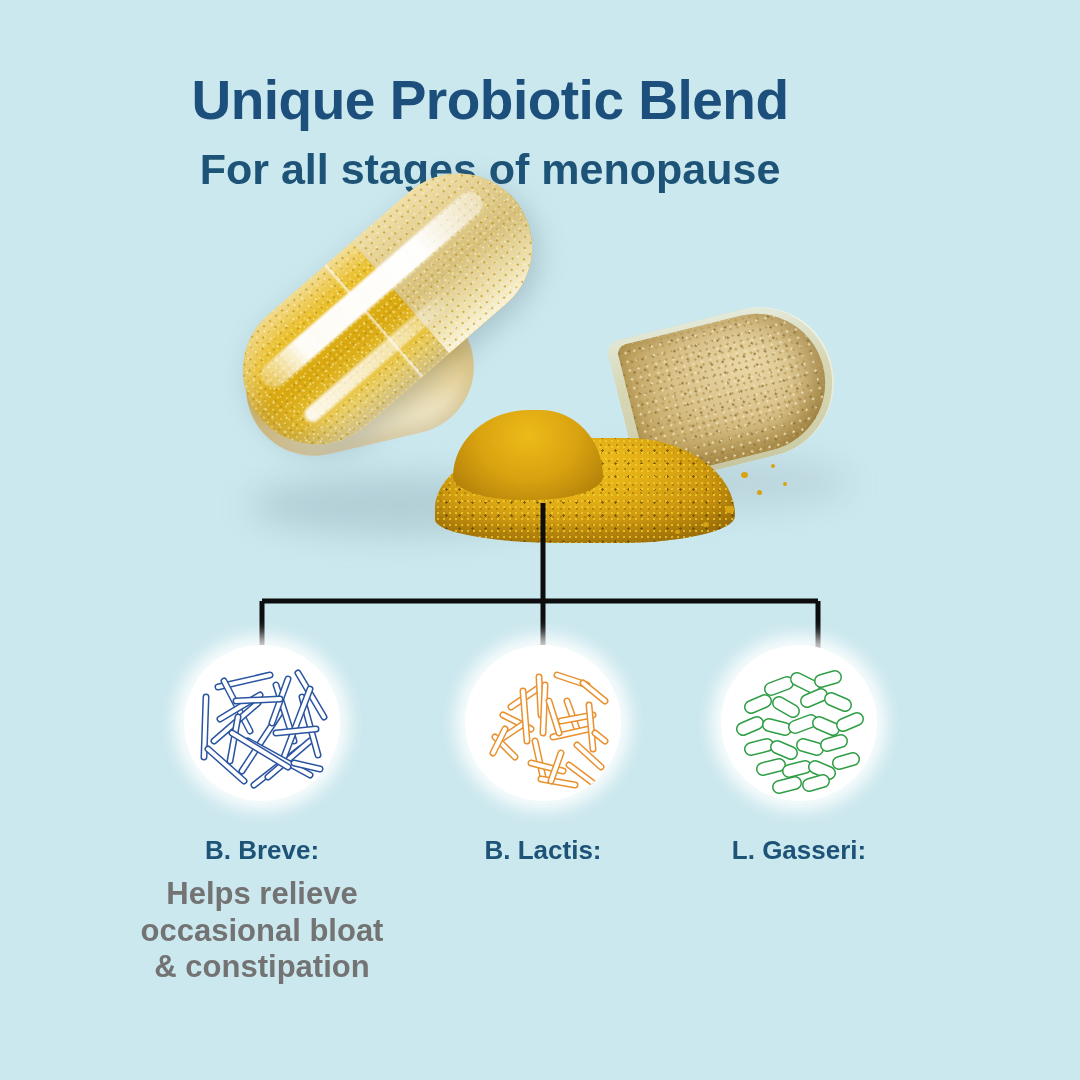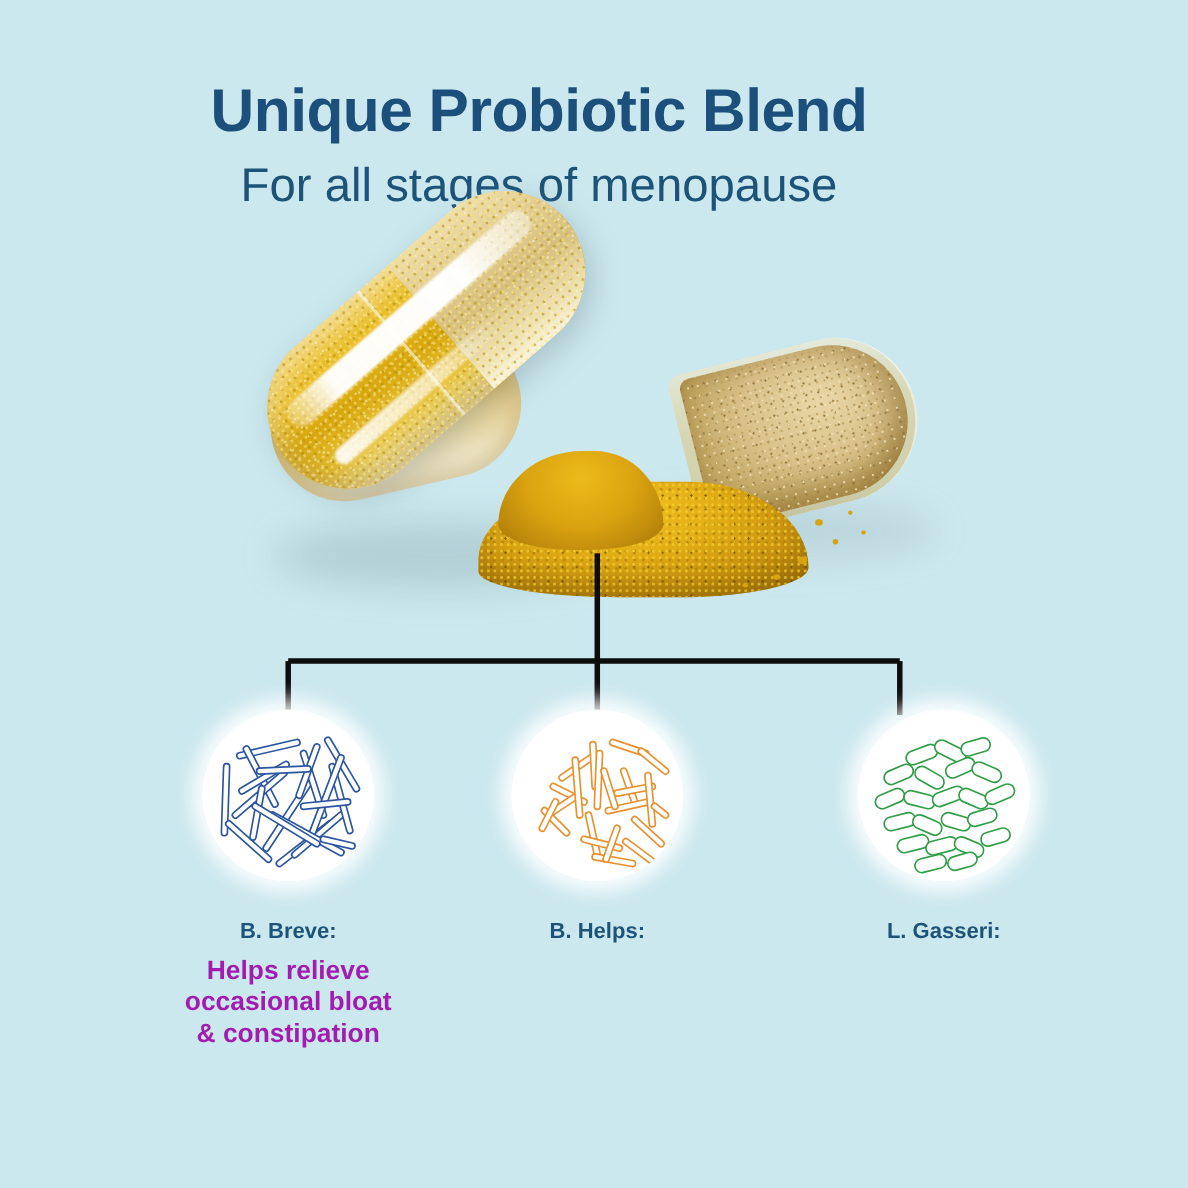--- a/index.html
+++ b/index.html
@@ -35,21 +35,21 @@
     font-size: 55px;
     font-weight: bold;
     letter-spacing: -0.5px;
     color: #1c4f7b;
     line-height: 1.05;
   }
   .subtitle {
     margin: 0;
     padding-top: 16px;
     font-size: 43px;
-    font-weight: normal;
+    font-weight: bold;
     color: #1c5377;
     line-height: 1.1;
   }
 
   
   .photo-stage {
     position: absolute;
     left: 190px;
     top: 225px;
     width: 700px;
@@ -264,47 +264,47 @@
 
   
   .strain {
     position: absolute;
     top: 645px;
     width: 280px;
     text-align: center;
   }
   .strain-1 { left: 122px; }
   .strain-2 { left: 403px; }
-  .strain-3 { left: 718px; }
+  .strain-3 { left: 659px; }
 
   .bubble {
     position: relative;
     width: 156px;
     height: 156px;
     margin: 0 auto;
     border-radius: 50%;
     background: #ffffff;
     box-shadow: 0 0 16px 10px rgba(255,255,255,.85);
   }
   .bubble svg { display: block; border-radius: 50%; }
 
   .strain-name {
     margin: 0;
     padding-top: 34px;
-    font-size: 20px;
+    font-size: 26px;
     font-weight: bold;
     color: #1c5377;
     line-height: 1.2;
   }
   .strain-desc {
     margin: 0;
     padding-top: 10px;
-    font-size: 24px;
+    font-size: 31px;
     font-weight: bold;
-    color: #a21caf;
+    color: #737373;
     line-height: 1.18;
     white-space: pre-line;
   }
 </style>
 </head>
 <body>
 
 <div id="infographic">
 
   <div class="header">
@@ -456,21 +456,21 @@
             <line x1="104" y1="120" x2="128" y2="138" stroke="#ffffff" stroke-width="4" stroke-linecap="round"></line>
             <line x1="84" y1="56" x2="94" y2="88" stroke="#e8912e" stroke-width="7" stroke-linecap="round"></line>
             <line x1="84" y1="56" x2="94" y2="88" stroke="#ffffff" stroke-width="4" stroke-linecap="round"></line>
             <line x1="40" y1="84" x2="28" y2="108" stroke="#e8912e" stroke-width="7" stroke-linecap="round"></line>
             <line x1="40" y1="84" x2="28" y2="108" stroke="#ffffff" stroke-width="4" stroke-linecap="round"></line>
             <line x1="130" y1="88" x2="140" y2="96" stroke="#e8912e" stroke-width="7" stroke-linecap="round"></line>
             <line x1="130" y1="88" x2="140" y2="96" stroke="#ffffff" stroke-width="4" stroke-linecap="round"></line>
           </g>
       </svg>
     </div>
-    <p class="strain-name">B. Helps:</p>
+    <p class="strain-name">B. Lactis:</p>
   </div>
 
   <div class="strain strain-3">
     <div class="bubble">
       <svg width="156" height="156" viewBox="0 0 156 156">
         <g id="caps-green" fill="none" stroke-linecap="round">
             <line x1="50" y1="44" x2="66" y2="38" stroke="#2f9e45" stroke-width="14" stroke-linecap="round"></line>
             <line x1="50" y1="44" x2="66" y2="38" stroke="#ffffff" stroke-width="11" stroke-linecap="round"></line>
             <line x1="76" y1="34" x2="92" y2="42" stroke="#2f9e45" stroke-width="14" stroke-linecap="round"></line>
             <line x1="76" y1="34" x2="92" y2="42" stroke="#ffffff" stroke-width="11" stroke-linecap="round"></line>

